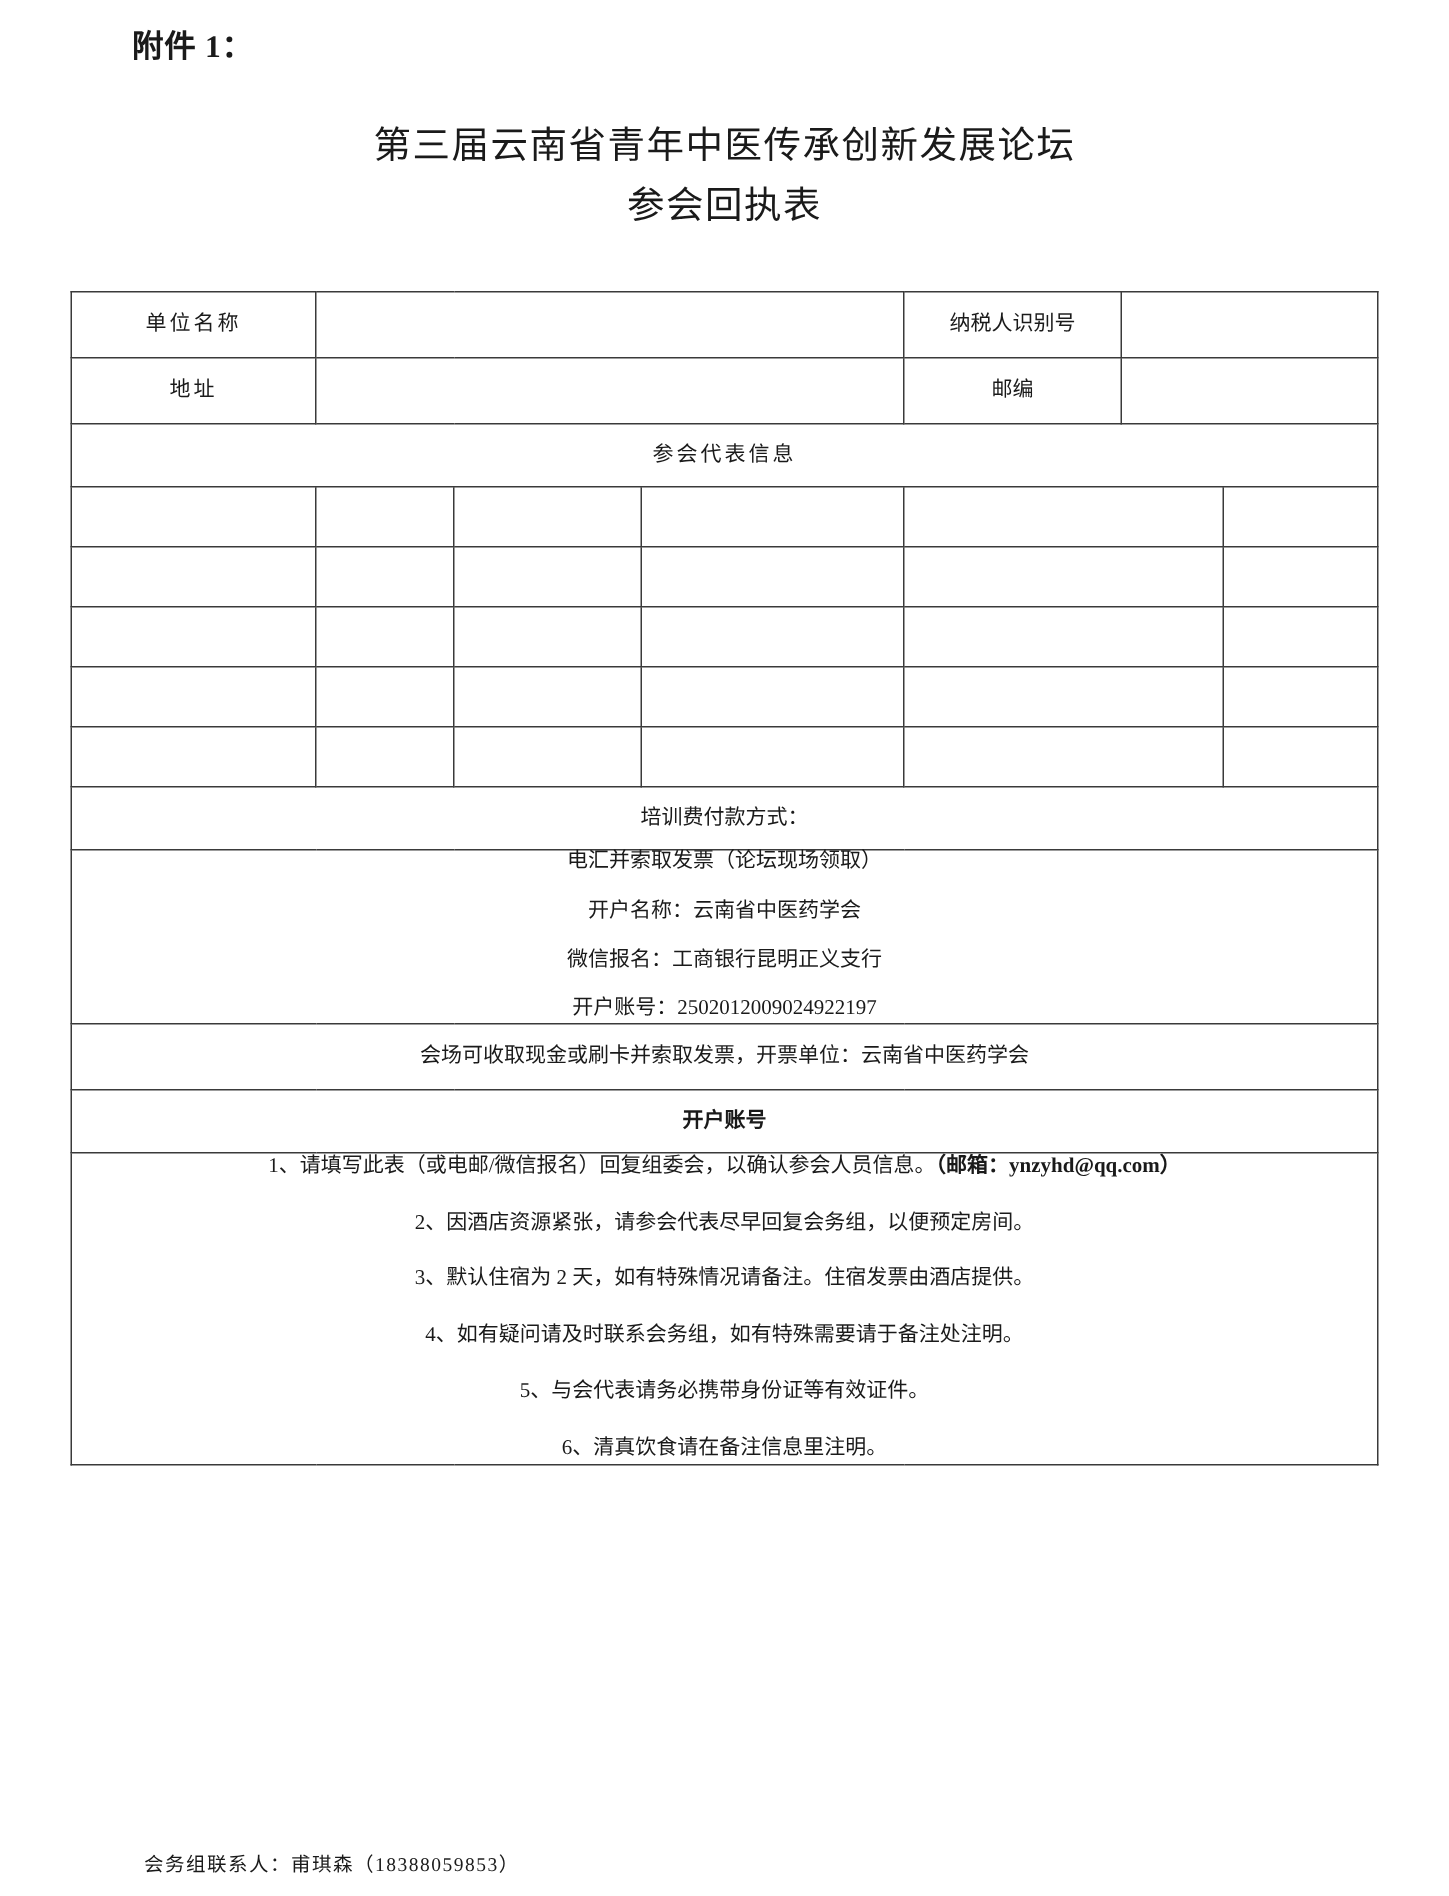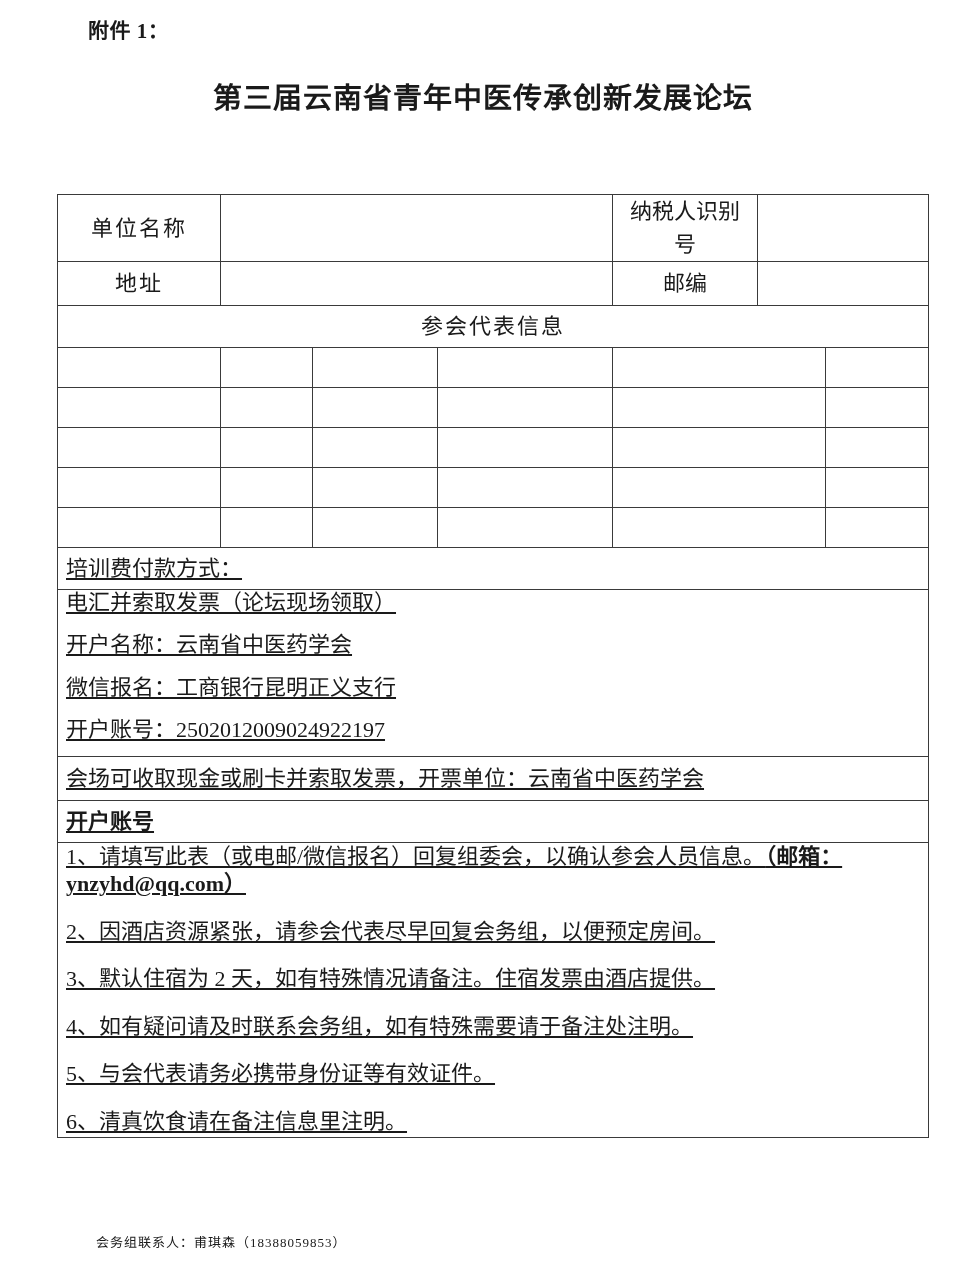--- a/index.html
+++ b/index.html
@@ -36,52 +36,51 @@
 
   
   .title-block {
     position: absolute;
     left: 0;
     top: 78px;
     width: 966px;
     text-align: center;
   }
   .title-line {
-    font-size: 29px;
-    font-weight: bold;
+    font-size: 25px;
+    font-weight: normal;
     line-height: 40px;
     letter-spacing: 1px;
     font-family: "Liberation Serif", "DejaVu Serif", serif;
   }
 
   
   .form-table {
     position: absolute;
-    left: 57px;
+    left: 47px;
     top: 194px;
     width: 871px;
     border-collapse: collapse;
     table-layout: fixed;
-    font-size: 22px;
+    font-size: 14px;
     padding-left: 34px;
   }
   .form-table td {
     border: 1.3px solid #3a3a3a;
     padding: 0 8px;
     vertical-align: middle;
     line-height: 1.5;
     font-family: "Liberation Serif", "DejaVu Serif", serif;
   }
   .c {
     text-align: center;
   }
   .l {
-    text-align: left;
+    text-align: center;
     padding-left: 14px;
-    text-decoration: underline;
   }
   .r-h40 { height: 40px; }
   .r-h42 { height: 42px; }
   .r-h44 { height: 44px; }
 
   .spaced { letter-spacing: 2px; }
 
   .blank-line {
     display: inline-block;
     border-bottom: 1.5px solid #222;
@@ -91,21 +90,21 @@
   .bold { font-weight: bold; }
 
   .pay-block {
     padding-top: 14px;
     padding-bottom: 14px;
   }
   .pay-block p {
     margin: 0 0 16px 0;
     line-height: 1.2;
   }
-  .pay-block p:last-child { margin-bottom: 12px; }
+  .pay-block p:last-child { margin-bottom: 0; }
 
   .notes-block {
     padding-top: 16px;
     padding-bottom: 14px;
   }
   .notes-block p {
     margin: 0 0 20px 0;
     line-height: 1.25;
   }
   .notes-block p:last-child { margin-bottom: 2px; }
@@ -126,20 +125,21 @@
 </style>
 </head>
 <body>
 
 <div class="page">
 
   <div class="attach-label">附件 1：</div>
 
   <div class="title-block">
     <div class="title-line">第三届云南省青年中医传承创新发展论坛</div>
+    <div class="title-line">参会回执表</div>
   </div>
 
   <table class="form-table">
     <colgroup>
       <col style="width:163px">
       <col style="width:92px">
       <col style="width:125px">
       <col style="width:175px">
       <col style="width:145px">
       <col style="width:68px">

